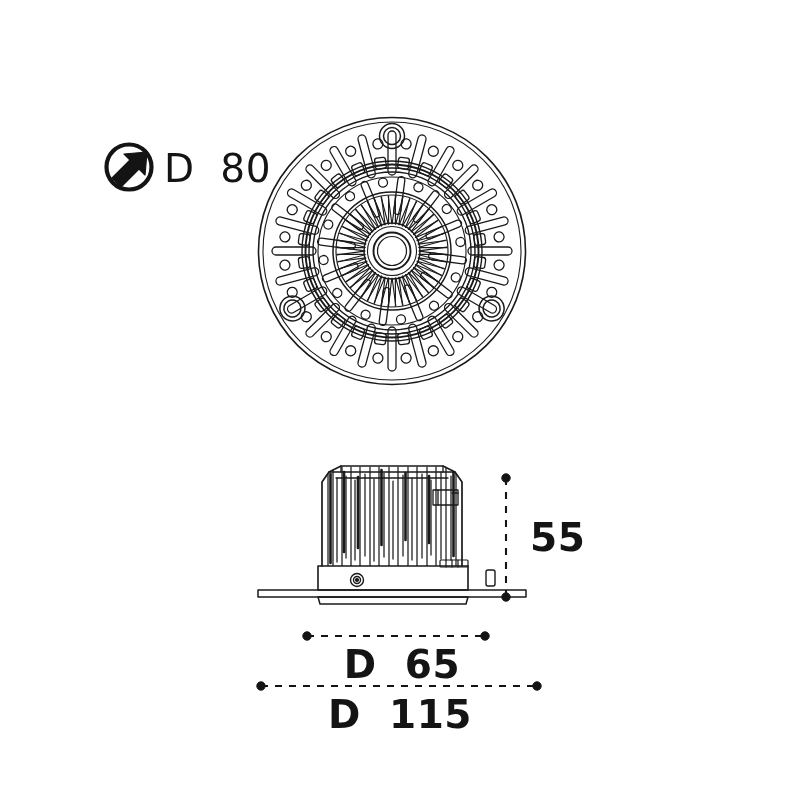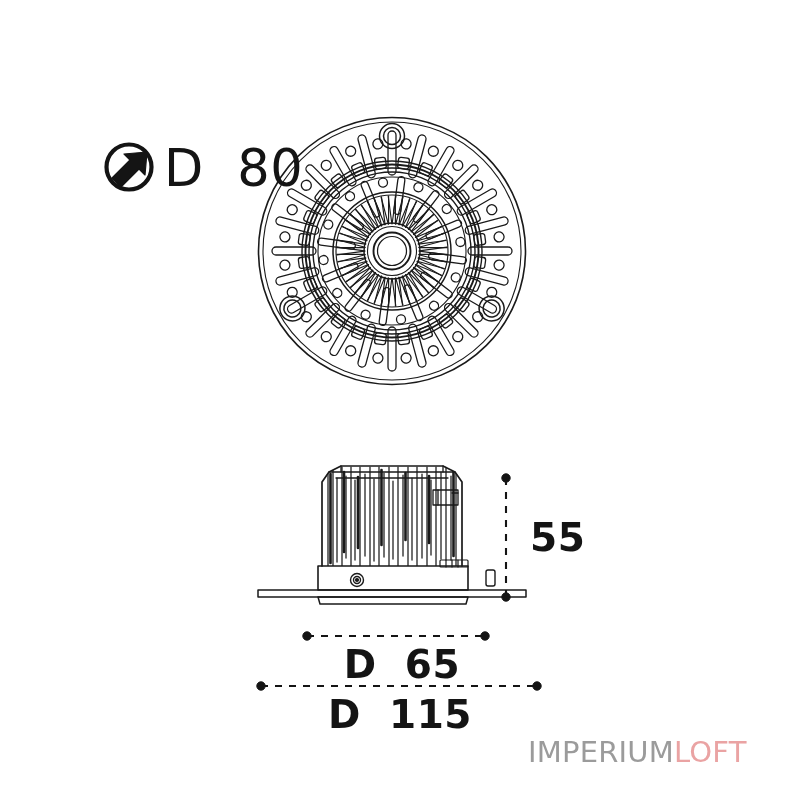--- a/index.html
+++ b/index.html
@@ -43,21 +43,21 @@
     align-items: center;
     gap: 10px;
   }
   #beam-icon-wrap {
     width: 50px;
     height: 50px;
     flex: 0 0 50px;
     position: relative;
   }
   #beam-label {
-    font-size: 51px;
+    font-size: 39px;
     line-height: 1;
     letter-spacing: 0.5px;
     color: #141414;
     font-family: "DejaVu Sans", sans-serif;
     white-space: pre;
     font-weight: 400;
   }
 
   
   .dim-text {
@@ -731,15 +731,14 @@
     <div id="beam-icon-wrap"></div>
     <div id="beam-label">D  80</div>
   </div>
 
   <div class="dim-text" id="dim-height-text">55</div>
 
   <div class="dim-text" id="dim-d65-text">D  65</div>
 
   <div class="dim-text" id="dim-d115-text">D  115</div>
 
-  <div id="watermark"><span class="wm-a">IMPERIUM</span><span class="wm-b">LOFT</span></div>
 
 </div>
 
 </body></html>

